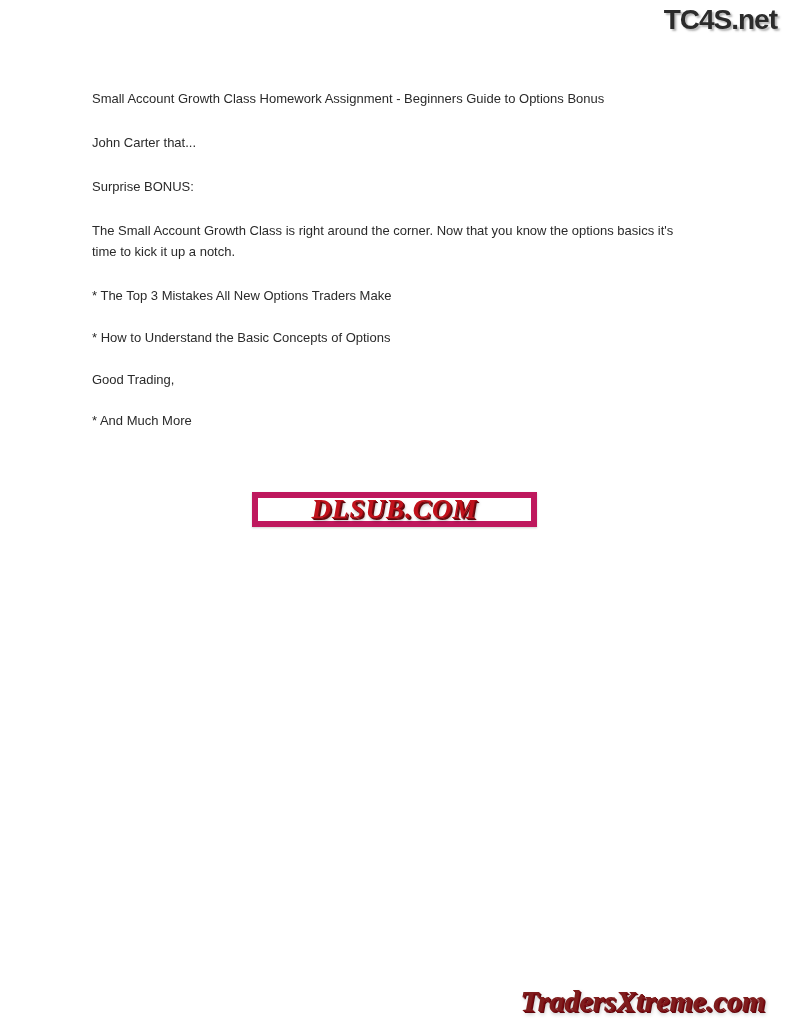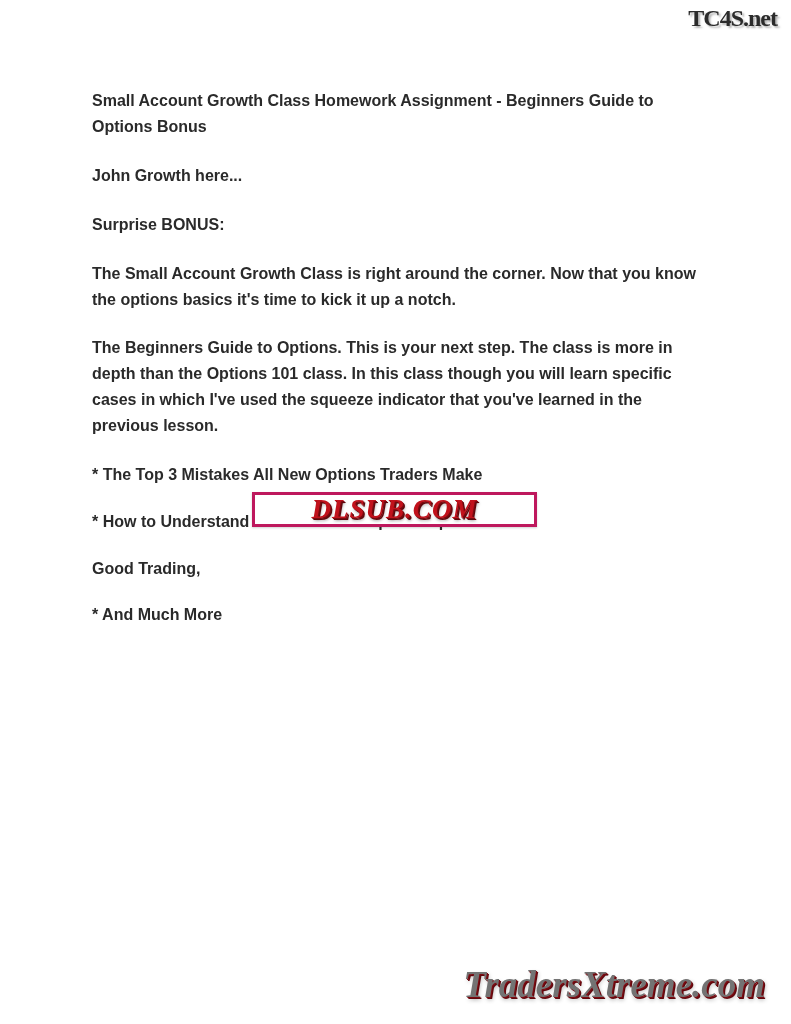--- a/index.html
+++ b/index.html
@@ -13,60 +13,59 @@
     position: relative;
     font-family: "Liberation Sans", sans-serif;
     overflow: hidden;
   }
 
   
   .top-watermark {
     position: absolute;
     top: 6px;
     right: 14px;
-    font-family: Liberation Serif, serif;
-    font-size: 24px;
+    font-family: Liberation Sans, sans-serif;
+    font-size: 28px;
     font-weight: bold;
     color: #2b2b2b;
     letter-spacing: -1px;
     text-shadow: 2px 2px 2px rgba(120,120,120,0.55);
     line-height: 1;
   }
 
   
   .doc {
     position: absolute;
     left: 92px;
     top: 88px;
     width: 608px;
   }
   .doc p {
     margin: 0 0 23px 0;
-    font-size: 16px;
+    font-size: 13px;
     line-height: 1.62;
     color: #2a2a2a;
     font-family: "Liberation Sans", sans-serif;
-    font-weight: bold;
   }
   .doc p.tight {
     margin-bottom: 21px;
   }
   .doc p.sig-top {
     margin-bottom: 20px;
   }
 
   
   .stamp {
     position: absolute;
     left: 252px;
     top: 492px;
     width: 285px;
     height: 35px;
     background: #ffffff;
-    border: 3px solid #be185d;
+    border: 6px solid #be185d;
     box-sizing: border-box;
     display: flex;
     align-items: center;
     justify-content: center;
     box-shadow: 0 1px 2px rgba(0,0,0,0.18);
   }
   .stamp-text {
     font-family: "Liberation Serif", serif;
     font-size: 27px;
     font-weight: bold;
@@ -77,50 +76,49 @@
       1px 1px 0 #7a0a10,
       2px 2px 0 #5e080c,
       2px 3px 3px rgba(0,0,0,0.35);
     white-space: nowrap;
   }
 
   
   .bottom-watermark {
     position: absolute;
     right: 26px;
-    bottom: 18px;
+    bottom: 6px;
     font-family: "Liberation Serif", serif;
-    font-size: 37px;
+    font-size: 30px;
     font-weight: bold;
     font-style: italic;
-    color: #737373;
+    color: #7f1d1d;
     letter-spacing: 0px;
     text-shadow:
       1px 1px 0 #7d0a11,
       2px 2px 0 #60080d,
       2px 3px 4px rgba(0,0,0,0.3);
     white-space: nowrap;
   }
 </style>
 </head>
 <body>
 
 <div class="top-watermark">TC4S.net</div>
 
 <div class="doc">
 
   <p>Small Account Growth Class Homework Assignment - Beginners Guide to Options Bonus</p>
 
-  <p>John Growth here...</p>
+  <p>John Carter that...</p>
 
   <p>Surprise BONUS:</p>
 
   <p>The Small Account Growth Class is right around the corner. Now that you know the options basics it's time to kick it up a notch.</p>
 
-  <p>The Beginners Guide to Options. This is your next step. The class is more in depth than the Options 101 class. In this class though you will learn specific cases in which I've used the squeeze indicator that you've learned in the previous lesson.</p>
 
 
 
   <p class="tight">* The Top 3 Mistakes All New Options Traders Make</p>
 
   <p class="tight">* How to Understand the Basic Concepts of Options</p>
 
 
   <p class="sig-top">Good Trading,</p>
 

